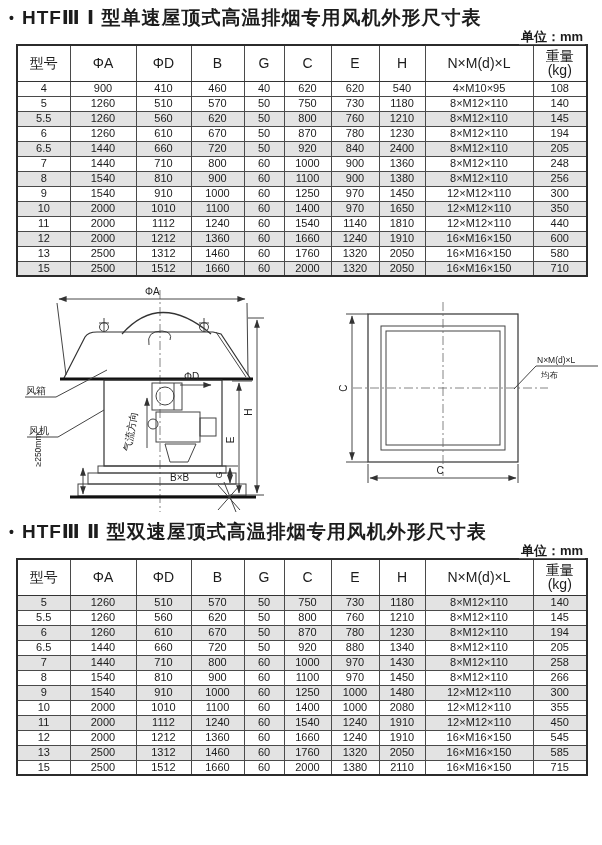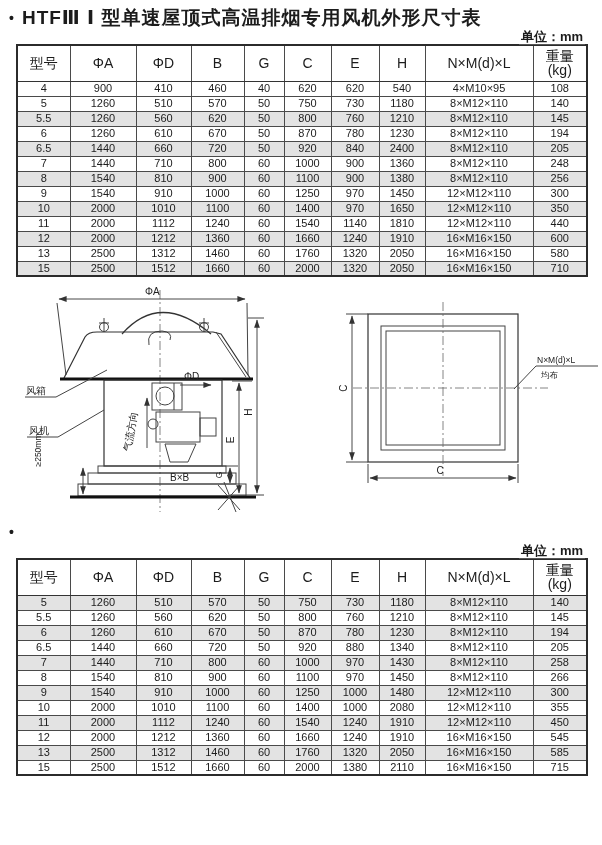--- a/index.html
+++ b/index.html
@@ -348,20 +348,21 @@
 
         <path class="thin" d="M 598 84 L 536 84 L 514 107"></path>
         <text class="dwg-text dwg-small" x="537" y="81">N×M(d)×L</text>
         <text class="dwg-text dwg-small" x="541" y="96">均布</text>
       </g>
     </svg>
   </div>
 
   <div class="section-title">
     <span class="bullet">•</span>
+    <h2>HTFⅢ Ⅱ 型双速屋顶式高温排烟专用风机外形尺寸表</h2>
   </div>
   <div class="unit-row">
     <span class="unit-note">单位：mm</span>
   </div>
 
   <table class="spec">
     <colgroup>
       <col style="width:53px">
         <col style="width:66px">
         <col style="width:55px">

